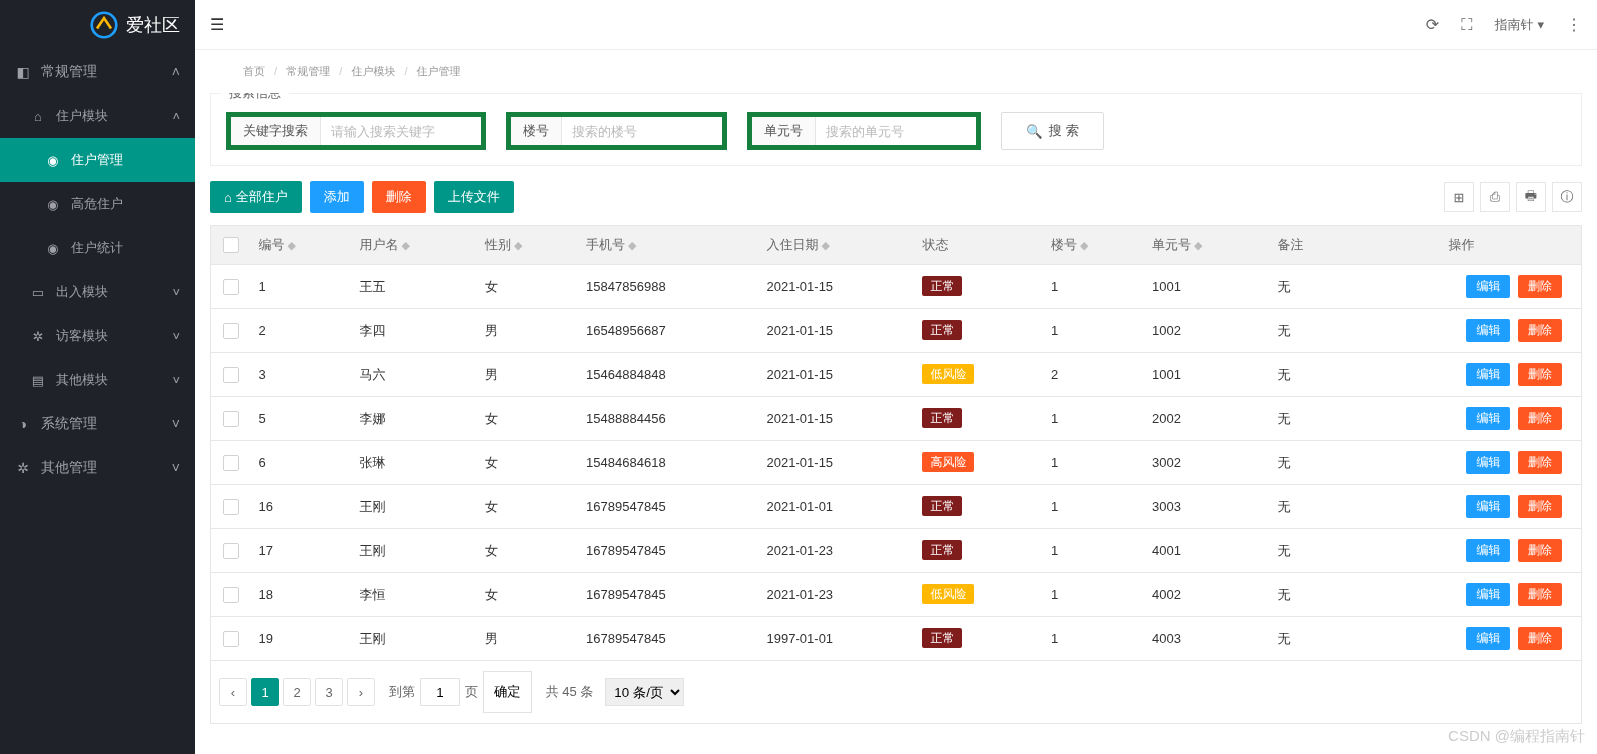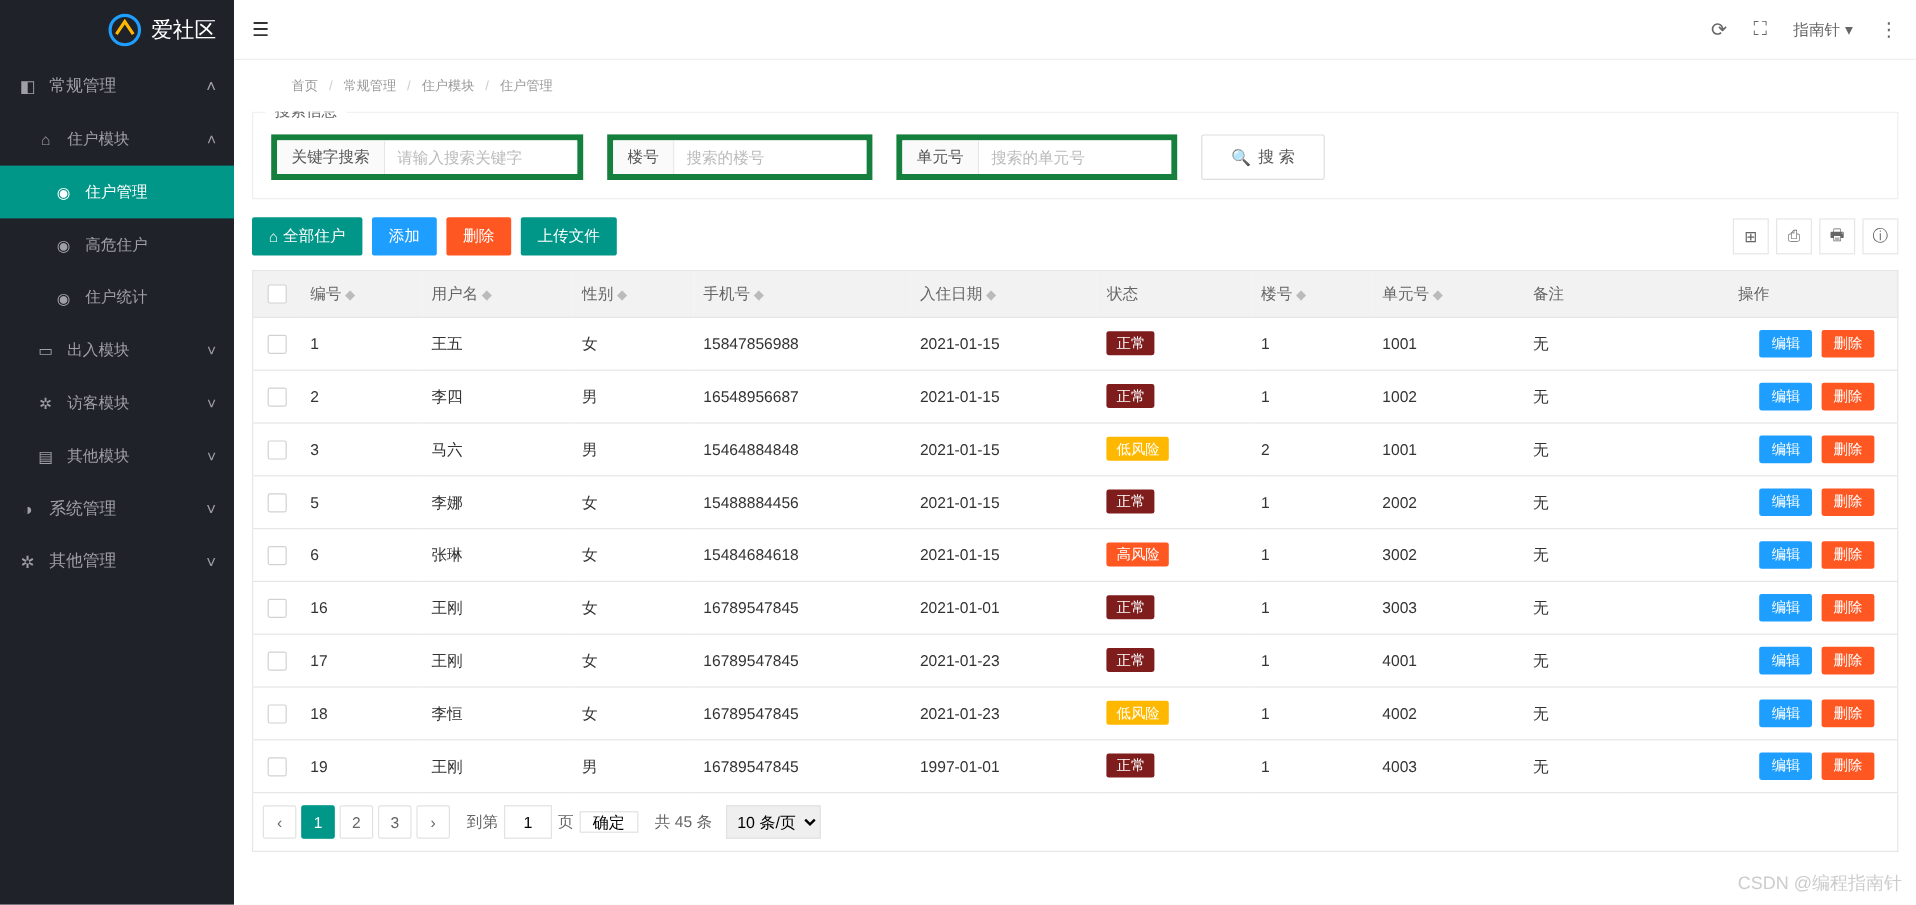--- a/index.html
+++ b/index.html
@@ -67,21 +67,21 @@
 .row-btn-del { background: #ff5722; }
 .op-col { text-align: right; padding-right: 15px; }
 th.op-col { text-align: center; }
 
 
 .pagination { display: flex; align-items: center; padding: 10px 8px; gap: 4px; border: 1px solid #e6e6e6; border-top: none; font-size: 13px; }
 .page-btn { min-width: 28px; height: 28px; border: 1px solid #e2e2e2; background: #fff; display: flex; align-items: center; justify-content: center; cursor: pointer; color: #666; border-radius: 2px; }
 .page-btn.active { background: #009688; color: #fff; border-color: #009688; }
 .page-jump { margin-left: 10px; color: #666; display: flex; align-items: center; gap: 5px; }
 .page-input { width: 40px; height: 28px; border: 1px solid #e2e2e2; text-align: center; }
-.page-confirm { height: 18px; padding: 0 10px; border: 1px solid #e2e2e2; background: #fff; cursor: pointer; }
+.page-confirm { height: 42px; padding: 0 10px; border: 1px solid #e2e2e2; background: #fff; cursor: pointer; }
 .page-total { margin-left: 10px; color: #666; }
 .page-size { margin-left: 8px; height: 28px; border: 1px solid #e2e2e2; padding: 0 4px; }
 
 .watermark { position: fixed; bottom: 8px; right: 12px; color: #ccc; font-size: 15px; pointer-events: none; }
 </style>
 </head>
 <body>
 
 <div class="app">
 

